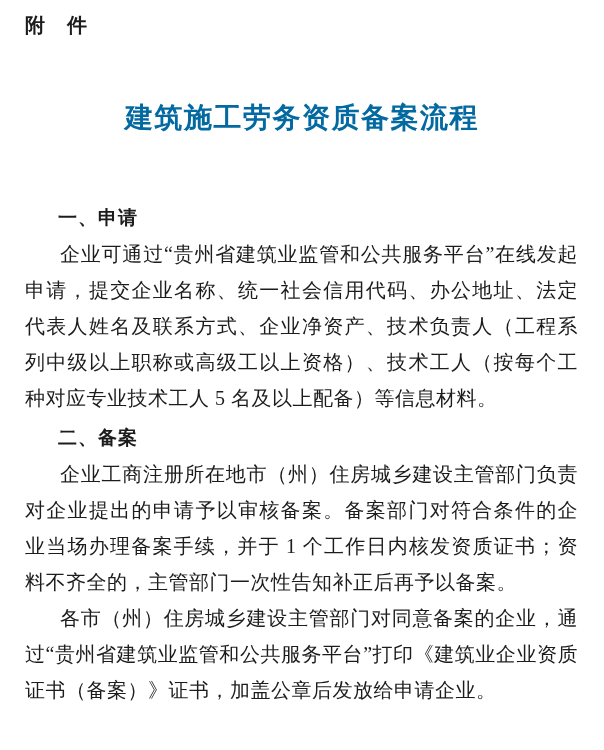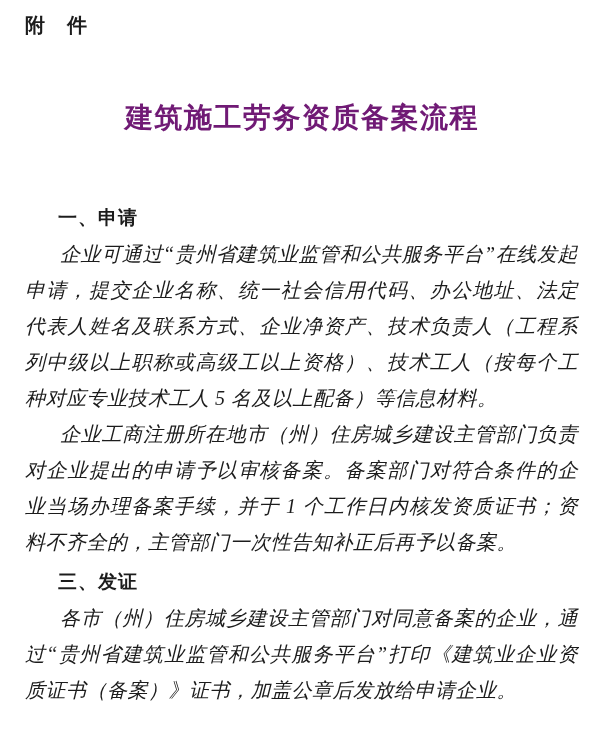--- a/index.html
+++ b/index.html
@@ -32,21 +32,21 @@
     position: absolute;
     left: 0;
     top: 98px;
     width: 604px;
     margin: 0;
     text-align: center;
     font-family: "Liberation Serif", "DejaVu Serif", serif;
     font-weight: bold;
     font-size: 28px;
     line-height: 40px;
-    color: #701a75;
+    color: #0369a1;
     letter-spacing: 1.5px;
   }
   .content {
     position: absolute;
     left: 25px;
     top: 196px;
     width: 553px;
     font-size: 20px;
     line-height: 36px;
     text-align: justify;
@@ -61,33 +61,32 @@
     line-height: 36px;
     letter-spacing: 1px;
     text-indent: 33px;
     text-align: left;
     color: #1c1c1c;
   }
   .content p {
     margin: 0;
     text-indent: 35px;
     letter-spacing: 0.5px;
-    font-style: italic;
   }
 </style>
 </head>
 <body>
 
 <div class="page">
   <div class="attachment-label">附　件</div>
 
   <h1 class="doc-title">建筑施工劳务资质备案流程</h1>
 
   <div class="content">
     <h2>一、申请</h2>
     <p>企业可通过“贵州省建筑业监管和公共服务平台”在线发起申请，提交企业名称、统一社会信用代码、办公地址、法定代表人姓名及联系方式、企业净资产、技术负责人（工程系列中级以上职称或高级工以上资格）、技术工人（按每个工种对应专业技术工人 5 名及以上配备）等信息材料。</p>
 
+    <h2>二、备案</h2>
     <p>企业工商注册所在地市（州）住房城乡建设主管部门负责对企业提出的申请予以审核备案。备案部门对符合条件的企业当场办理备案手续，并于 1 个工作日内核发资质证书；资料不齐全的，主管部门一次性告知补正后再予以备案。</p>
 
-    <h2>三、发证</h2>
     <p>各市（州）住房城乡建设主管部门对同意备案的企业，通过“贵州省建筑业监管和公共服务平台”打印《建筑业企业资质证书（备案）》证书，加盖公章后发放给申请企业。</p>
   </div>
 </div>
 
 </body></html>

